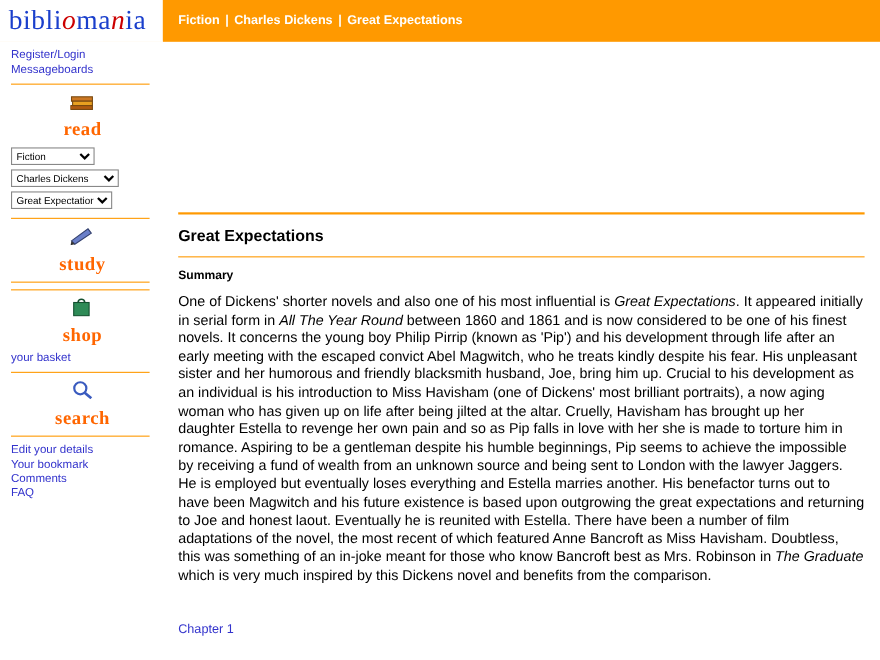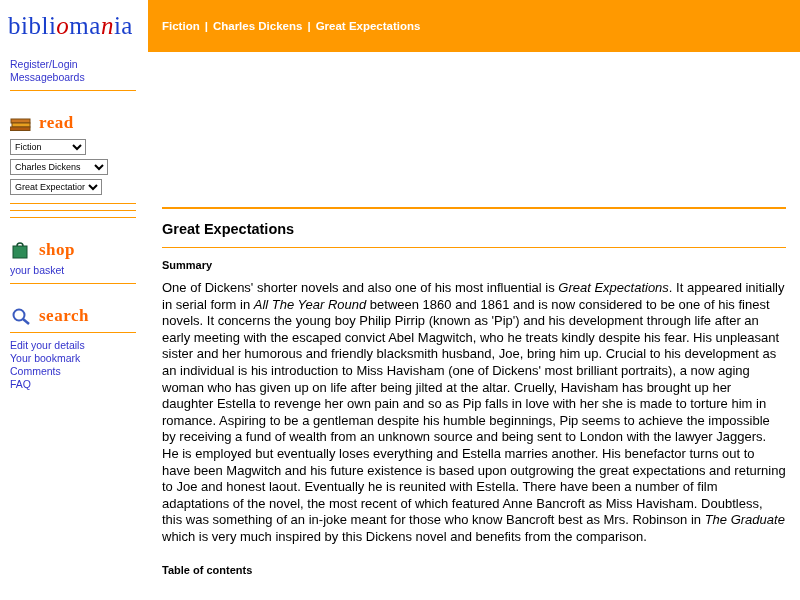--- a/index.html
+++ b/index.html
@@ -5,21 +5,21 @@
   * { box-sizing: border-box; }
   html, body {
     margin: 0; padding: 0;
     width: 800px; height: 600px;
     overflow: hidden;
     background: #ffffff;
     font-family: "Liberation Sans", sans-serif;
   }
   
   #header {
-    height: 52px;
+    height: 38px;
     background: #ff9900;
     display: flex;
     align-items: stretch;
     position: relative;
   }
   #logo-box {
     width: 148px;
     background: #ffffff;
     display: flex;
     align-items: center;
@@ -72,21 +72,22 @@
   .rule {
     border: 0;
     border-top: 1px solid #ff9900;
     margin: 6px 0 6px 0;
     width: 126px;
   }
   .nav-head {
     display: flex;
     align-items: center;
     gap: 7px;
-    margin: 22px 0 4px 0;
+    margin: 6px 0 4px 0;
+    flex-direction: column;
   }
   .nav-head .label {
     font-family: "Liberation Serif", serif;
     font-size: 17px;
     font-weight: bold;
     color: #ff6600;
     letter-spacing: 0.5px;
   }
   .nav-icon { width: 22px; height: 18px; position: relative; }
 
@@ -185,20 +186,29 @@
     </select>
     <select class="dd wider">
       <option>Charles Dickens</option>
     </select>
     <select class="dd wide">
       <option>Great Expectations</option>
     </select>
 
     <hr class="rule">
 
+    <div class="nav-head">
+      <span class="nav-icon">
+        <svg width="22" height="18" viewBox="0 0 22 18">
+          <path d="M1 14 L16 3 L19 7 L4 17 Z" fill="#6a7fc9" stroke="#33406e"></path>
+          <path d="M1 14 L4 17 L0 18 Z" fill="#333"></path>
+        </svg>
+      </span>
+      <span class="label">study</span>
+    </div>
 
     <hr class="rule">
 
 
     <hr class="rule">
 
     <div class="nav-head">
       <span class="nav-icon">
         <svg width="22" height="18" viewBox="0 0 22 18">
           <rect x="3" y="5" width="14" height="12" fill="#2e8b57" stroke="#145030"></rect>
@@ -228,21 +238,20 @@
     <a href="#" class="side-link">Comments</a>
     <a href="#" class="side-link">FAQ</a>
   </div>
 
   <div id="content">
     <hr id="content-top-rule">
     <h1 id="page-title">Great Expectations</h1>
     <hr id="title-rule">
     <h2 class="sect">Summary</h2>
     <p id="summary-text">One of Dickens' shorter novels and also one of his most influential is <i>Great Expectations</i>. It appeared initially in serial form in <i>All The Year Round</i> between 1860 and 1861 and is now considered to be one of his finest novels. It concerns the young boy Philip Pirrip (known as 'Pip') and his development through life after an early meeting with the escaped convict Abel Magwitch, who he treats kindly despite his fear. His unpleasant sister and her humorous and friendly blacksmith husband, Joe, bring him up. Crucial to his development as an individual is his introduction to Miss Havisham (one of Dickens' most brilliant portraits), a now aging woman who has given up on life after being jilted at the altar. Cruelly, Havisham has brought up her daughter Estella to revenge her own pain and so as Pip falls in love with her she is made to torture him in romance. Aspiring to be a gentleman despite his humble beginnings, Pip seems to achieve the impossible by receiving a fund of wealth from an unknown source and being sent to London with the lawyer Jaggers. He is employed but eventually loses everything and Estella marries another. His benefactor turns out to have been Magwitch and his future existence is based upon outgrowing the great expectations and returning to Joe and honest laout. Eventually he is reunited with Estella. There have been a number of film adaptations of the novel, the most recent of which featured Anne Bancroft as Miss Havisham. Doubtless, this was something of an in-joke meant for those who know Bancroft best as Mrs. Robinson in <i>The Graduate</i> which is very much inspired by this Dickens novel and benefits from the comparison.</p>
-    <h2 class="toc-head">Table of contents</h2>
     <div id="toc-list">
       <a href="#" class="toc-item">Chapter 1</a>
       <a href="#" class="toc-item">Chapter 2</a>
       <a href="#" class="toc-item">Chapter 3</a>
 
     </div>
   </div>
 </div>
 
 </body></html>

